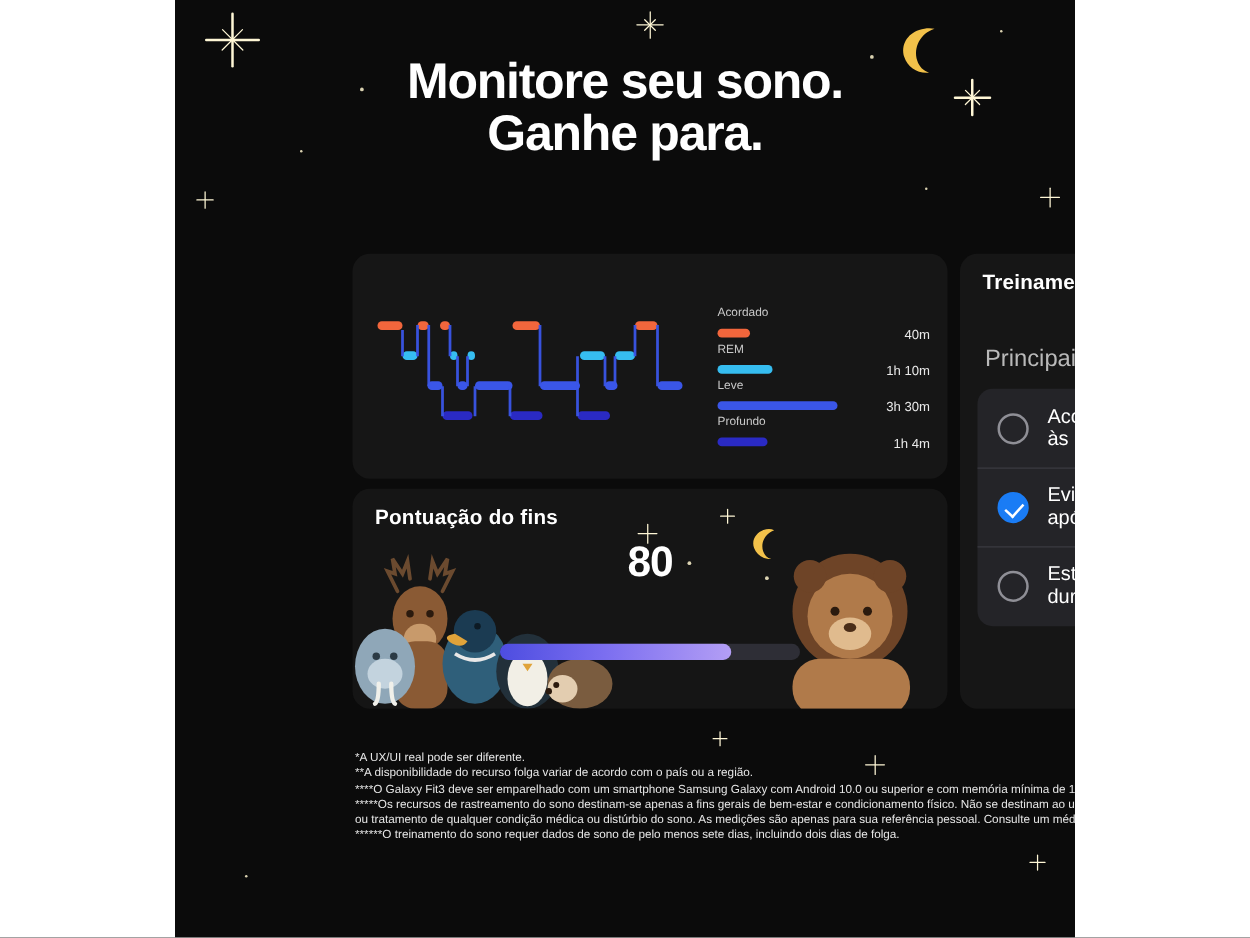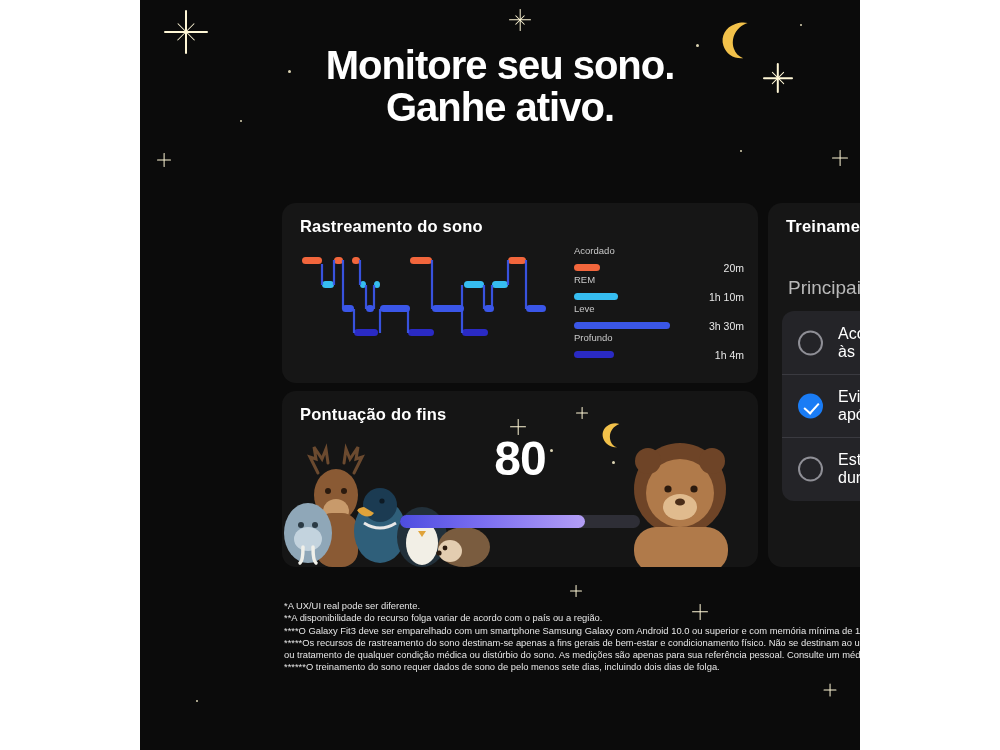--- a/index.html
+++ b/index.html
@@ -52,21 +52,21 @@
   .legend{position:absolute;left:292px;top:42px;width:170px;}
   .legend-row{position:relative;height:29px;}
   .legend-label{color:#c9c9c9;font-size:9.5px;display:block;line-height:11px;}
   .legend-bar{height:7px;border-radius:4px;display:inline-block;vertical-align:middle;margin-top:3px;}
   .legend-val{position:absolute;right:0;bottom:0;color:#e8e8e8;font-size:10.5px;}
 
   
   .animals{position:absolute;left:0;bottom:0;width:476px;height:140px;overflow:hidden;}
   .score-num{
     position:absolute;left:0;right:0;top:40px;text-align:center;
-    color:#fff;font-size:48px;font-weight:bold;letter-spacing:-1px;
+    color:#fff;font-size:34px;font-weight:bold;letter-spacing:-1px;
   }
   .score-label{
     position:absolute;left:0;right:0;top:92px;text-align:center;
     color:#fff;font-size:19px;
   }
   .score-bar-bg{
     position:absolute;left:118px;top:124px;width:240px;height:13px;
     border-radius:7px;background:#2e2e36;
   }
   .score-bar-fill{
@@ -159,25 +159,24 @@
     <div class="dot" style="left:100px;top:120px;width:2px;height:2px;"></div>
     <div class="dot" style="left:660px;top:24px;width:2px;height:2px;"></div>
     <div class="dot" style="left:56px;top:700px;width:2px;height:2px;"></div>
 
     <svg style="position:absolute;left:578px;top:22px;" width="40" height="38" viewBox="0 0 40 38">
       <path d="M31 3 C19 3 10 12 10 23 C10 28 12 32 16 35 C7 33 1 26 1 17 C1 7 9 0 19 0 C24 0 28 1 31 3 Z" transform="translate(4,2) rotate(-18 16 18)" fill="#f2c14a"></path>
     </svg>
 
     <div class="headline">
       <span class="l1">Monitore seu sono.</span>
-      <span class="l2">Ganhe ativo.</span>
+      <span class="l2">Ganhe para.</span>
     </div>
 
     <div class="card" id="card-tracking">
-      <div class="card-title">Rastreamento do sono</div>
 
       <div class="hypno">
         <svg width="256" height="120" viewBox="0 0 256 120">
 
           <g fill="#f2663c">
             <rect x="6" y="10" width="20" height="7" rx="3.5"></rect>
             <rect x="38" y="10" width="9" height="7" rx="3.5"></rect>
             <rect x="56" y="10" width="8" height="7" rx="3.5"></rect>
             <rect x="114" y="10" width="22" height="7" rx="3.5"></rect>
             <rect x="212" y="10" width="18" height="7" rx="3.5"></rect>
@@ -225,21 +224,21 @@
             <path d="M212 38 V13"></path>
               <path d="M230 13 V62"></path>
           </g>
         </svg>
       </div>
 
       <div class="legend">
         <div class="legend-row">
           <span class="legend-label">Acordado</span>
           <span class="legend-bar" style="width:26px;background:#f2663c;"></span>
-          <span class="legend-val">20m</span>
+          <span class="legend-val">40m</span>
         </div>
         <div class="legend-row">
           <span class="legend-label">REM</span>
           <span class="legend-bar" style="width:44px;background:#36bdf0;"></span>
           <span class="legend-val">1h 10m</span>
         </div>
         <div class="legend-row">
           <span class="legend-label">Leve</span>
           <span class="legend-bar" style="width:96px;background:#3a56e8;"></span>
           <span class="legend-val">3h 30m</span>

